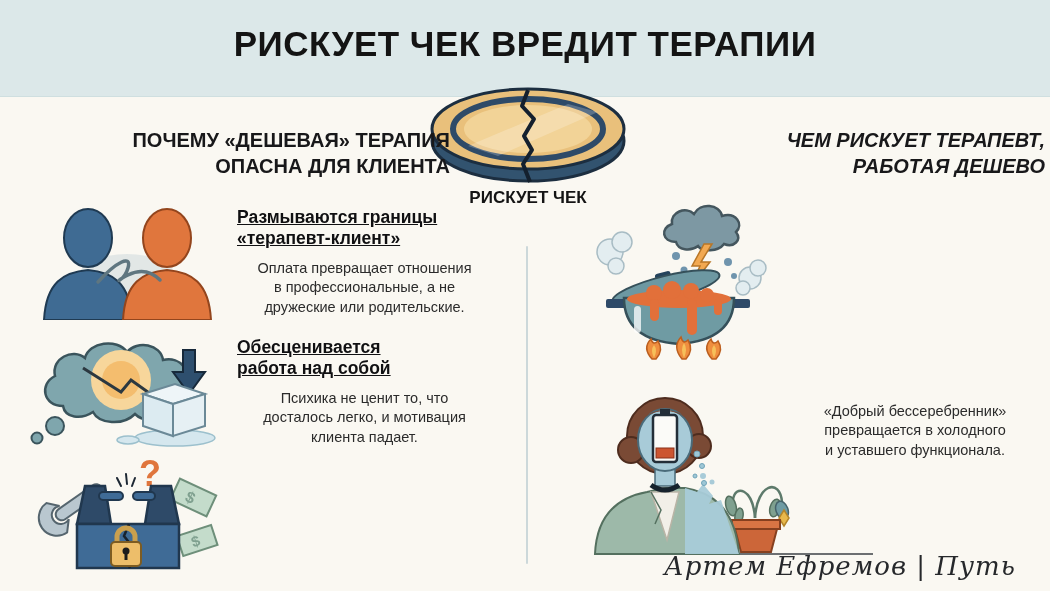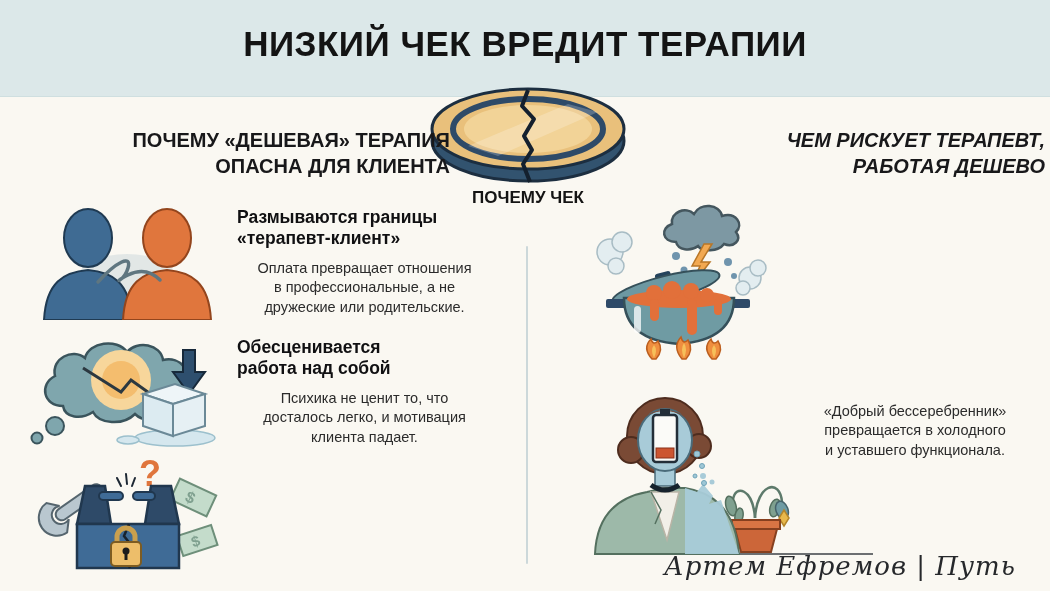--- a/index.html
+++ b/index.html
@@ -25,21 +25,21 @@
   .coin-wrap{ position:absolute; left:428px; top:86px; width:200px; height:99px; }
   .coin-caption{
     position:absolute; left:428px; top:188px; width:200px; text-align:center;
     font-size:17px; font-weight:bold; color:#141414;
   }
   .divider{
     position:absolute; left:526px; top:246px; width:2px; height:318px;
     background:#ccd8da; border-radius:1px;
   }
   .item-text{ position:absolute; }
-  .item-title{ font-size:17.5px; font-weight:bold; line-height:1.22; color:#101012; margin:0 0 9px 0; }
+  .item-title{ font-size:17.5px; font-weight:bold; line-height:1.22; color:#101012; margin:0 0 9px 0;text-decoration:underline; }
   .item-body{ font-size:14.5px; line-height:1.34; color:#2b2b2b; margin:0;text-align:center; }
   .it-l1{ left:237px; top:207px; width:255px; }
   .it-l2{ left:237px; top:337px; width:255px; }
   .it-l3{ left:237px; top:457px; width:260px; }
   .it-r1{ left:790px; top:227px; width:250px; }
   .it-r2{ left:790px; top:402px; width:250px; }
   .icon-abs{ position:absolute; }
   .ic-l1{ left:30px;  top:202px; }
   .ic-l2{ left:25px;  top:328px; }
   .ic-l3{ left:25px;  top:448px; }
@@ -50,33 +50,33 @@
     font-family:"DejaVu Serif", serif; font-style:italic;
     font-size:26px; color:#26282b; letter-spacing:1px;
   }
 </style>
 </head>
 <body>
 
 <div class="canvas">
 
   <div class="header-band"></div>
-  <div class="main-title">НИЗКИЙ ЧЕК ВРЕДИТ ТЕРАПИИ</div>
+  <div class="main-title">РИСКУЕТ ЧЕК ВРЕДИТ ТЕРАПИИ</div>
 
   <div class="coin-wrap">
     <svg width="200" height="99" viewBox="0 0 200 99">
       <ellipse cx="100" cy="55" rx="96" ry="40" fill="#32536f" stroke="#1c2e40" stroke-width="3"></ellipse>
       <ellipse cx="100" cy="43" rx="96" ry="40" fill="#e9c07b" stroke="#1c2e40" stroke-width="3"></ellipse>
       <ellipse cx="100" cy="43" rx="75" ry="30" fill="none" stroke="#2e4a68" stroke-width="6"></ellipse>
       <ellipse cx="100" cy="43" rx="64" ry="24" fill="#f2d397"></ellipse>
       <path d="M40,60 L140,18 L170,26 L70,70 Z" fill="#ffffff" opacity="0.22"></path>
       <polyline points="100,4 94,20 106,33 96,50 104,64 95,78 102,96" fill="none" stroke="#14202e" stroke-width="4" stroke-linejoin="round"></polyline>
     </svg>
   </div>
-  <div class="coin-caption">ПОЧЕМУ ЧЕК</div>
+  <div class="coin-caption">РИСКУЕТ ЧЕК</div>
 
   <div class="col-header left pre">ПОЧЕМУ «ДЕШЕВАЯ» ТЕРАПИЯ
 ОПАСНА ДЛЯ КЛИЕНТА</div>
   <div class="col-header right pre">ЧЕМ РИСКУЕТ ТЕРАПЕВТ,
 РАБОТАЯ ДЕШЕВО</div>
 
   <div class="divider"></div>
 
   <div class="icon-abs ic-l1">
     <svg width="195" height="118" viewBox="0 0 195 118">

